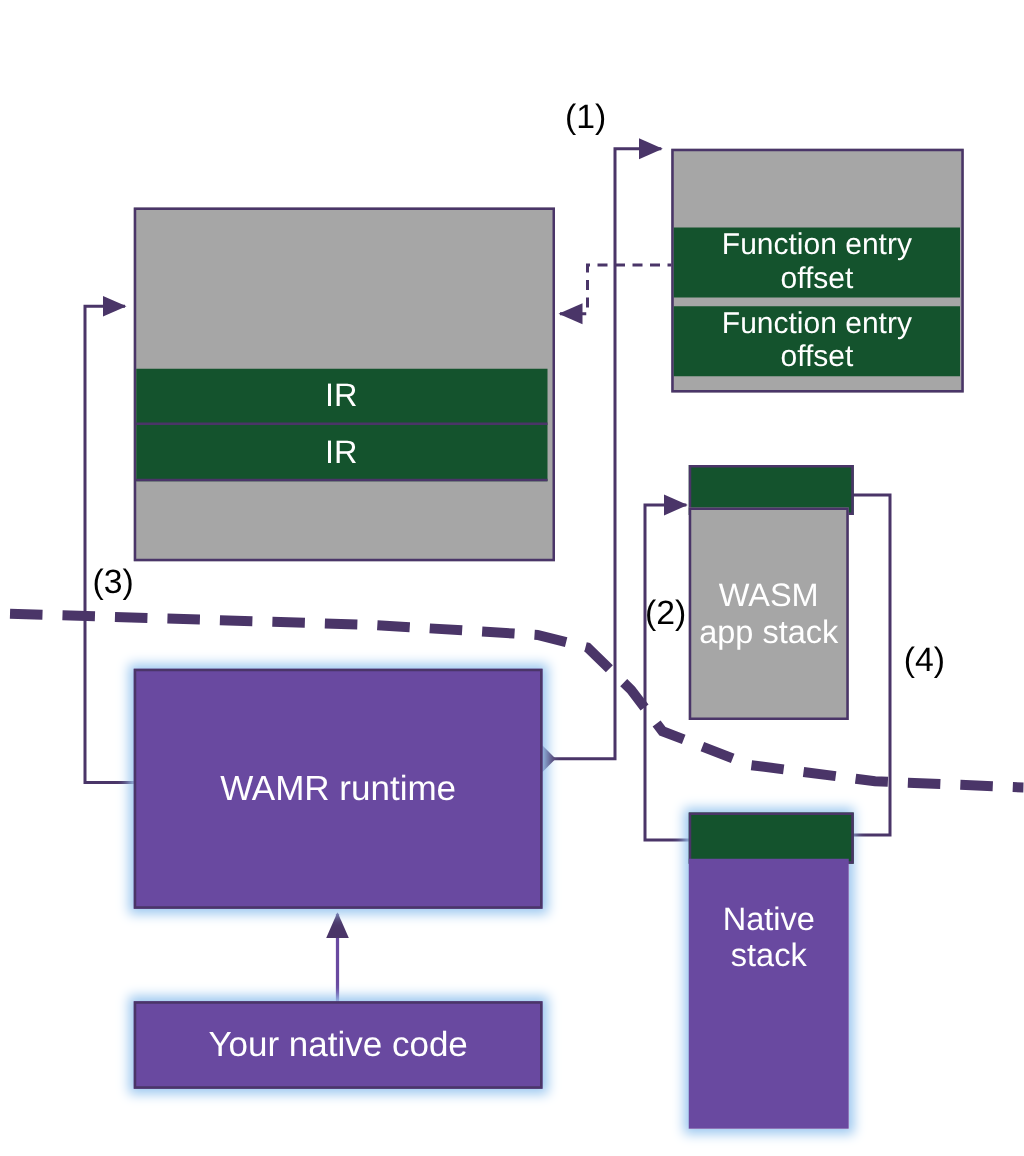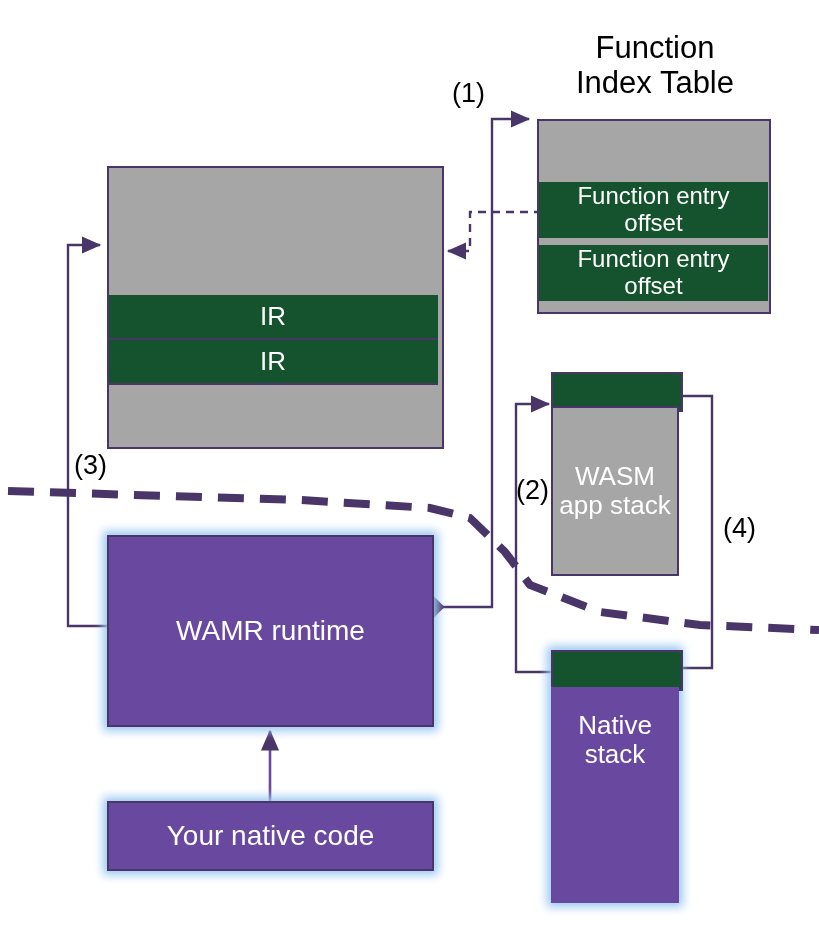--- a/index.html
+++ b/index.html
@@ -114,22 +114,20 @@
 
     <g>
       <path d="M270,806 L270,731" fill="none" stroke="#6949A0" stroke-width="2.6" marker-end="url(#arrowU)"></path>
     </g>
 
     <g>
       <path d="M8,491 L300,500 L430,508 L470,518 L505,552 L530,585 L600,612 L700,625 L819,630" fill="none" stroke="#4A3568" stroke-width="8" stroke-dasharray="26 16" stroke-linecap="butt"></path>
     </g>
   </svg>
 
-  <div class="label-black f-title" style="left:530px; top:30px; width:250px;">Function
-Index Table</div>
 
   <div class="step" style="left:452px; top:80px;">(1)</div>
   <div class="step" style="left:516px; top:477px;">(2)</div>
   <div class="step" style="left:74px; top:452px;">(3)</div>
   <div class="step" style="left:723px; top:515px;">(4)</div>
 
   <div style="position:absolute; left:537px; top:119px; width:234px; height:195px;
               box-sizing:border-box; border:2.5px solid #4A3568; background:#A6A6A6;">
     <div class="box cyan f-tbl txt-white" style="left:0px; top:61px; width:229px; height:56px; white-space:pre-line;">Function entry
 offset</div>
@@ -148,21 +146,21 @@
   <div style="position:absolute; left:551px; top:372px; width:128px; height:204px;">
     <div class="bordered cyan" style="position:absolute; left:0; top:0; width:128px; height:36px;"></div>
     <div class="box bordered gray f-box-md txt-white" style="position:absolute; left:0; top:34px; width:128px; height:170px;
                 white-space:pre-line; align-items:flex-start; padding-top:54px;">WASM
 app stack</div>
   </div>
 
   <div class="glow" style="position:absolute; left:551px; top:650px; width:128px; height:253px;">
     <div class="bordered cyan" style="position:absolute; left:0; top:0; width:128px; height:37px;"></div>
     <div class="box purple f-box-md txt-white" style="position:absolute; left:0; top:37px; width:128px; height:216px;
-                white-space:pre-line; align-items:flex-start; padding-top:24px;">Native
+                white-space:pre-line; align-items:flex-start; padding-top:34px;">Native
 stack</div>
   </div>
 
   <div class="box bordered purple glow f-box-lg txt-white" style="left:107px; top:535px; width:327px; height:192px;">WAMR runtime</div>
 
   <div class="box bordered purple glow f-box-lg txt-white" style="left:107px; top:801px; width:327px; height:70px;">Your native code</div>
 
 </div>
 
 </body></html>

